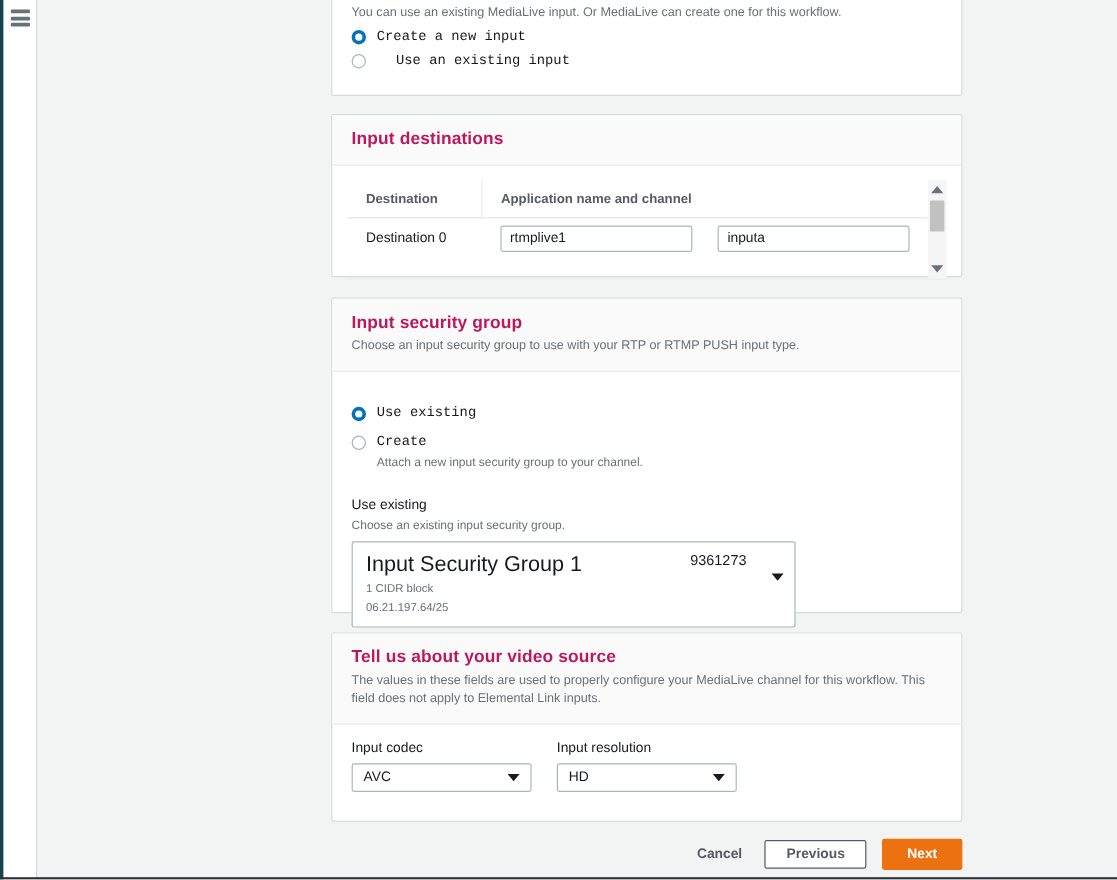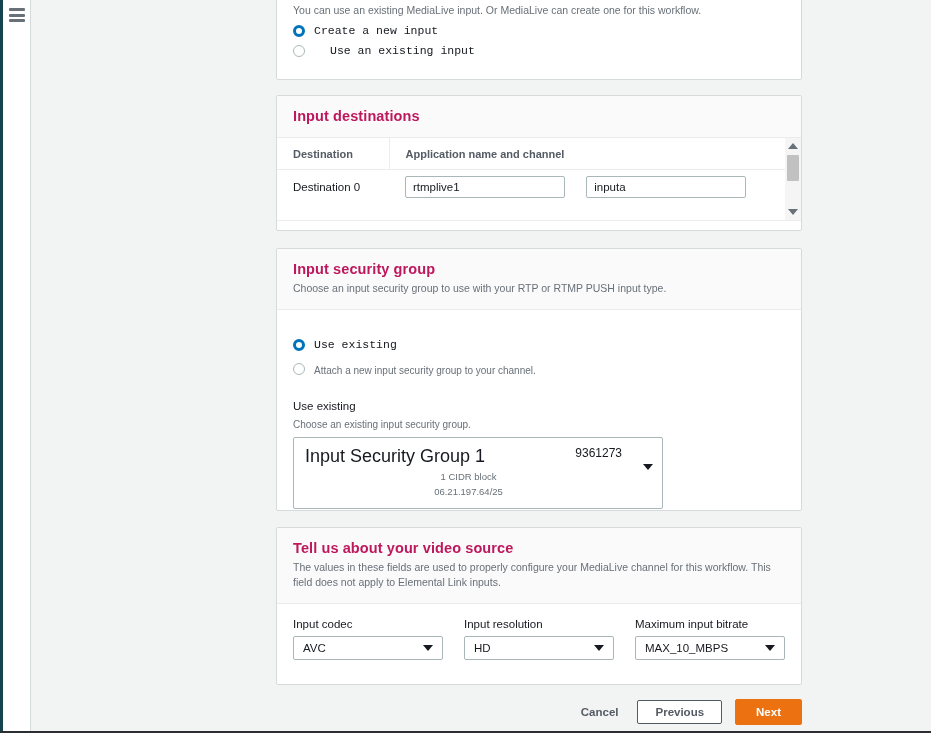--- a/index.html
+++ b/index.html
@@ -128,21 +128,21 @@
   .radio-sub {
     font-size: 10px;
     color: #687078;
     margin-top: 2px;
     line-height: 1.3;
   }
 
   
   .table-wrap {
     position: relative;
-    margin: 0;
+    margin: 12px;
     border-bottom: 1px solid #eaeded;
   }
 
   .dest-table {
     width: 100%;
     border-collapse: collapse;
   }
   .dest-table th {
     text-align: left;
     font-size: 11px;
@@ -260,21 +260,20 @@
     right: 40px;
     top: 8px;
     font-size: 12px;
     color: #16191f;
   }
   .sg-meta {
     font-size: 9.5px;
     color: #687078;
     line-height: 1.42;
     margin-top: 2px;
-    text-align: center;
   }
   .sg-select .caret { top: 26px; margin-top: 0; }
 
   
   .video-fields {
     display: flex;
     gap: 21px;
     padding: 14px 16px 18px 16px;
   }
   .vf { width: 150px; }
@@ -420,20 +419,21 @@
         <div class="radio-row" style="margin-bottom:10px;">
           <div class="radio checked"></div>
           <div class="radio-text">
             <div class="radio-label">Use existing</div>
           </div>
         </div>
 
         <div class="radio-row">
           <div class="radio"></div>
           <div class="radio-text">
+            <div class="radio-label">Create</div>
             <div class="radio-sub">Attach a new input security group to your channel.</div>
           </div>
         </div>
 
         <div style="margin-top:23px;">
           <div class="field-label">Use existing</div>
           <div class="field-desc">Choose an existing input security group.</div>
 
           <div class="select-box sg-select">
             <div class="sg-name">Input Security Group 1</div>
@@ -462,27 +462,20 @@
         </div>
 
         <div class="vf">
           <div class="field-label">Input resolution</div>
           <div class="select-box vf-select">
             <span class="vf-value">HD</span>
             <span class="caret"></span>
           </div>
         </div>
 
-        <div class="vf">
-          <div class="field-label">Maximum input bitrate</div>
-          <div class="select-box vf-select">
-            <span class="vf-value">MAX_10_MBPS</span>
-            <span class="caret"></span>
-          </div>
-        </div>
       </div>
     </div>
 
     <div class="footer">
       <button class="btn-link">Cancel</button>
       <button class="btn-normal">Previous</button>
       <button class="btn-primary">Next</button>
     </div>
 
   </div>

